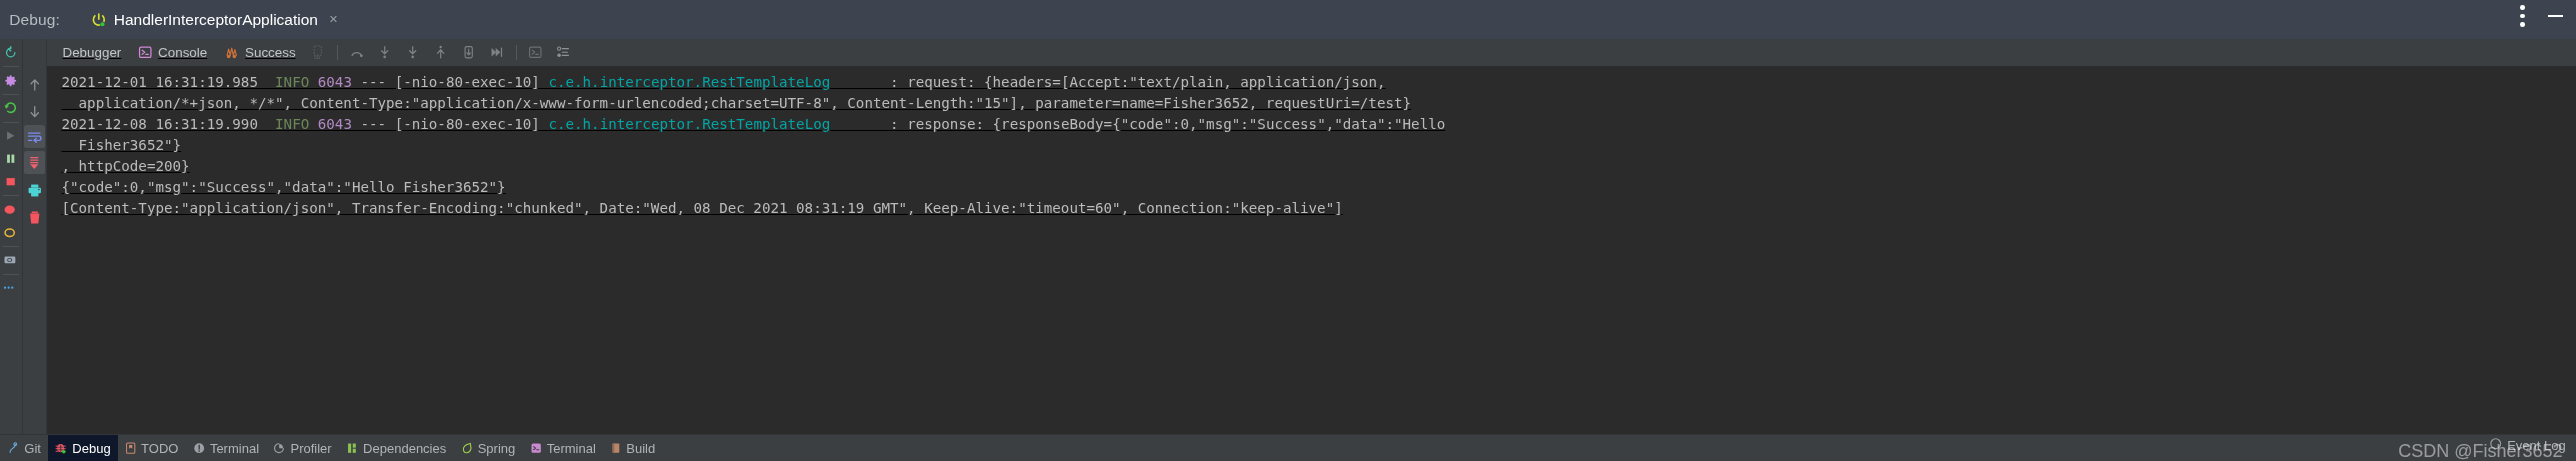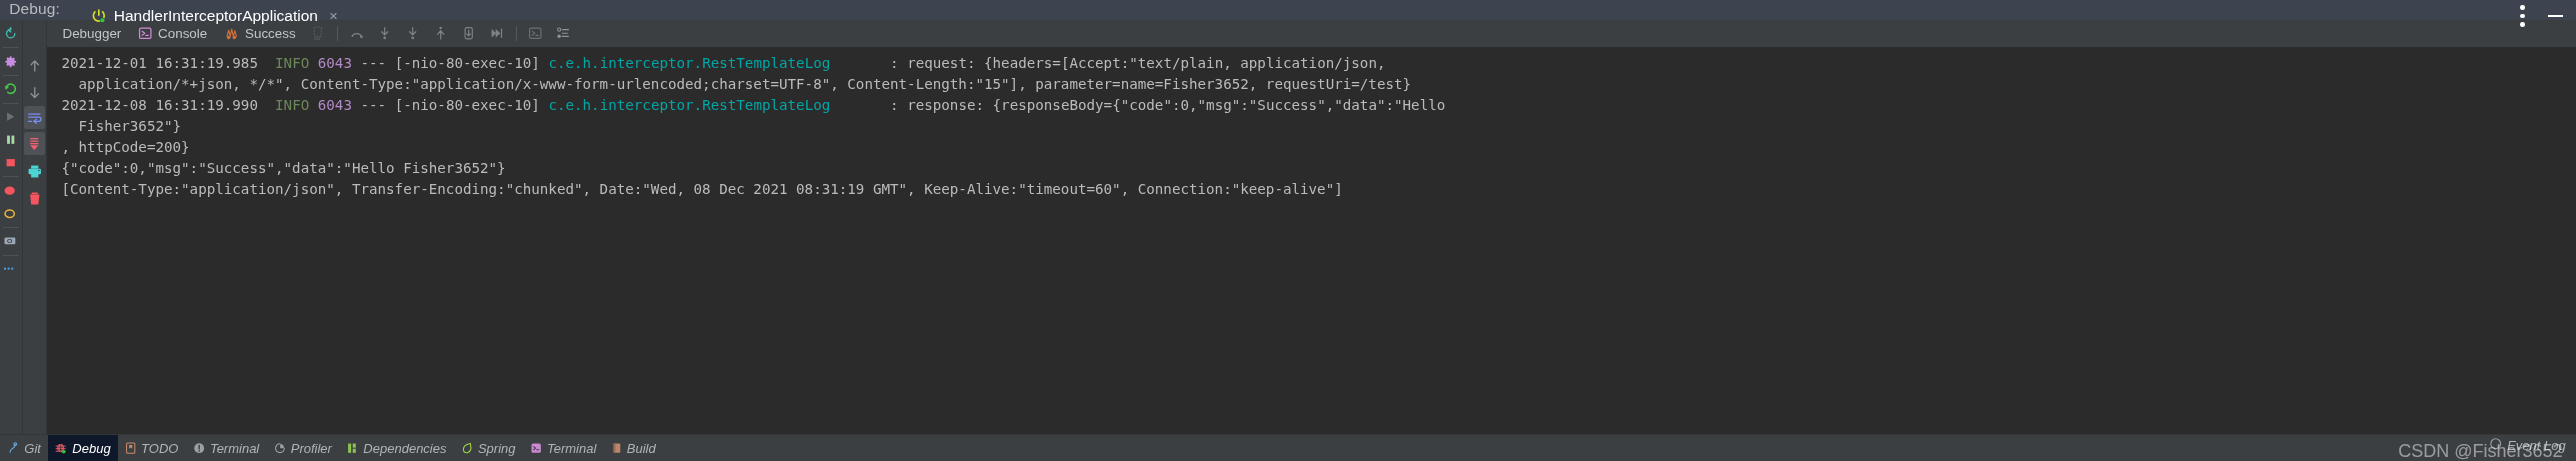--- a/index.html
+++ b/index.html
@@ -19,23 +19,24 @@
     position: relative;
     width: 2576px;
     height: 461px;
     background: #3c3f41;
     display: flex;
     flex-direction: column;
   }
 
   
   .tabbar {
-    height: 20px;
+    height: 39px;
     background: #3d4450;
     display: flex;
+    align-items: center;
     flex: 0 0 auto;
     position: relative;
   }
   .tabbar-label {
     color: #b8bcc0;
     font-size: 15.5px;
     margin-left: 9.3px;
     letter-spacing: 0.1px;
     white-space: nowrap;
   }
@@ -92,20 +93,21 @@
     height: 2.6px;
     background: #ffffff;
   }
 
   
   .main {
     flex: 1 1 auto;
     display: flex;
     min-height: 0;
     background: #86efac;
+    text-decoration: underline;
   }
 
   
   .gutter {
     width: 22px;
     flex: 0 0 22px;
     background: #3c3f41;
     display: flex;
     flex-direction: column;
     align-items: center;
@@ -235,21 +237,20 @@
 
   
   .statusbar {
     height: 26px;
     flex: 0 0 26px;
     background: #3c3f41;
     display: flex;
     align-items: center;
     position: relative;
     border-top: 0.5px solid #323539;
-    font-style: italic;
   }
   .sb-item {
     display: flex;
     align-items: center;
     height: 26px;
     padding: 0 7.2px;
     color: #b0b4b8;
     font-size: 13px;
     white-space: nowrap;
   }

